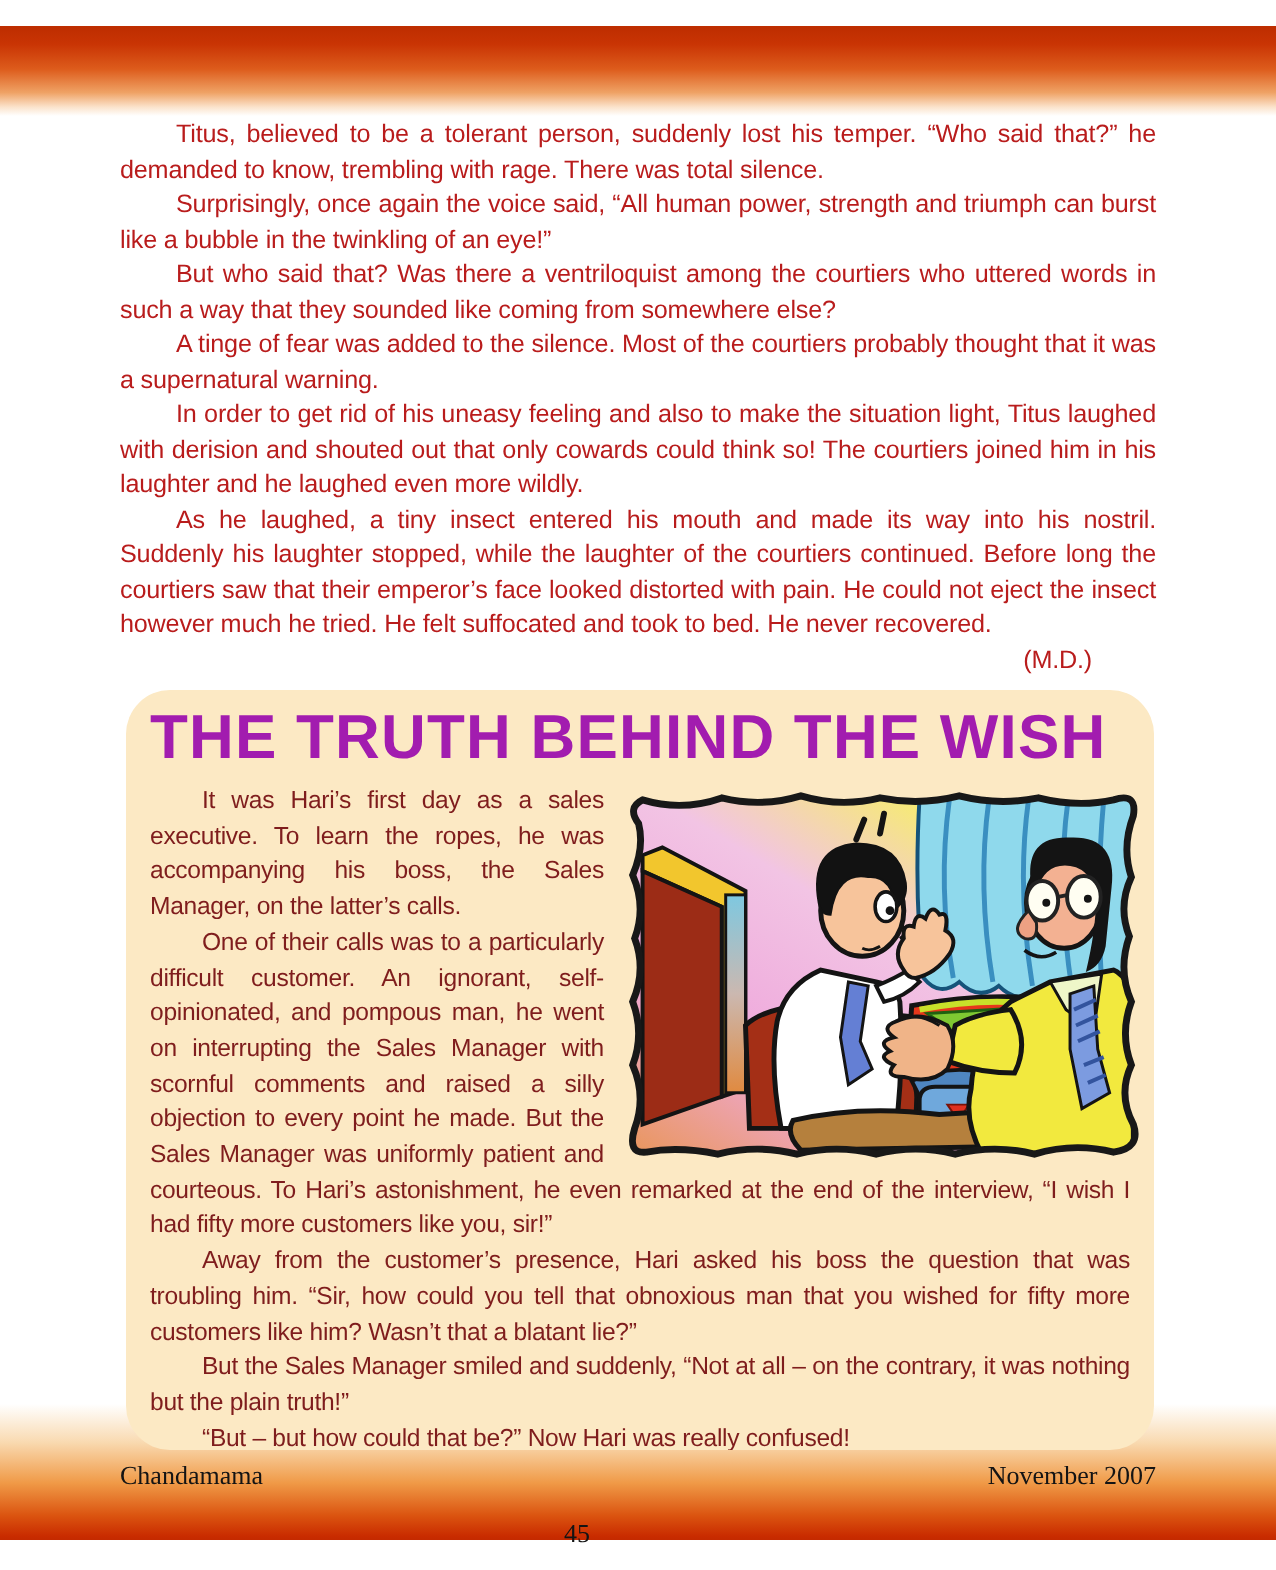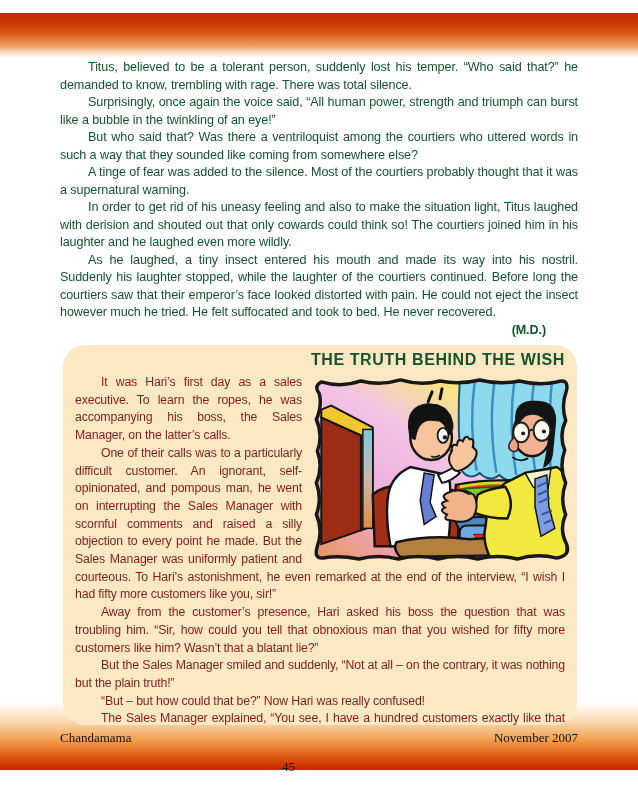--- a/index.html
+++ b/index.html
@@ -5,28 +5,28 @@
   html,body{margin:0;padding:0;}
   body{width:638px;height:785px;background:#ffffff;position:relative;overflow:hidden;
        font-family:"Liberation Sans","DejaVu Sans",sans-serif;}
   .band{position:absolute;left:0;right:0;z-index:0;}
   .band-top{top:13px;height:45px;
     background:linear-gradient(180deg,#bd2d00 0%,#c93404 20%,#dd5c1c 48%,#efa265 74%,#fbe3cb 90%,#ffffff 100%);}
   .band-bottom{top:702px;height:68px;
     background:linear-gradient(180deg,#ffffff 0%,#f9dab1 28%,#f09a47 58%,#db5410 82%,#c92c00 97%,#c42a00 100%);}
 
   .story{position:absolute;left:60px;top:59px;width:518px;z-index:1;
-    font-size:12.6px;line-height:17.5px;letter-spacing:-0.1px;color:#14532d;text-align:justify;}
+    font-size:12.6px;line-height:17.5px;letter-spacing:-0.1px;color:#b91c1c;text-align:justify;}
   .story p{margin:0;text-indent:28px;}
-  .byline{margin:0;text-align:right;padding-right:32px;text-indent:0 !important;font-weight:bold;}
+  .byline{margin:0;text-align:right;padding-right:32px;text-indent:0 !important;}
 
   .feature-box{position:absolute;left:63px;top:345px;width:514px;height:380px;z-index:2;
     background:#fce9c4;border-radius:22px;box-sizing:border-box;padding:3px 12px 0 12px;overflow:hidden;}
-  .feature-title{margin:3px 0 5px 0;text-align:right;font-size:16px;font-weight:bold;
-    letter-spacing:0.6px;color:#14532d;}
+  .feature-title{margin:3px 0 5px 0;text-align:left;font-size:31px;font-weight:bold;
+    letter-spacing:0.6px;color:#a21caf;}
   .feature-body{font-size:12.3px;line-height:17.7px;letter-spacing:-0.15px;color:#7f1d1d;text-align:justify;}
   .feature-body p{margin:0;text-indent:26px;}
   .cartoon{float:right;width:265px;height:188px;margin:2px -10px 3px 8px;}
 
   .footer{position:absolute;left:0;right:0;top:730px;height:18px;z-index:3;
     font-family:"Liberation Serif","DejaVu Serif",serif;font-size:13px;color:#141414;}
   .footer .f-left{position:absolute;left:60px;}
   .footer .f-center{position:absolute;left:282px;margin-top:29px;}
   .footer .f-right{position:absolute;right:60px;}
 </style>

